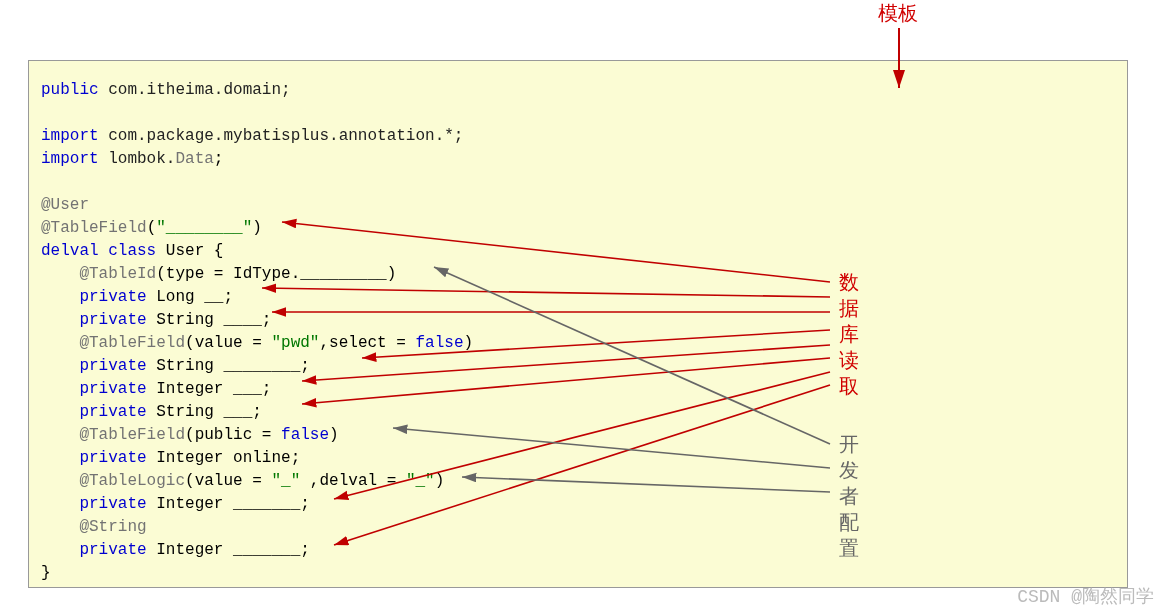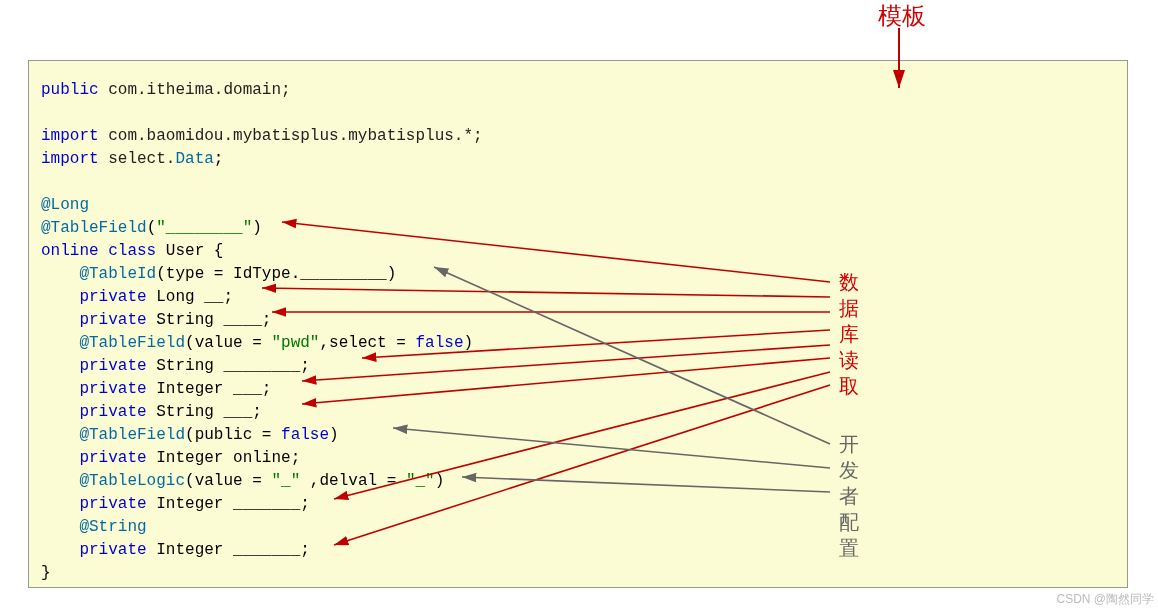--- a/index.html
+++ b/index.html
@@ -9,21 +9,21 @@
       background: #fff;
       width: 1158px;
       height: 608px;
       position: relative;
     }
     .top-label {
       position: absolute;
       top: 0;
       left: 878px;
       color: #d00000;
-      font-size: 24px;
+      font-size: 20px;
       font-family: "Microsoft YaHei", sans-serif;
     }
     .code-box {
       position: absolute;
       left: 28px;
       top: 60px;
       width: 1100px;
       height: 528px;
       border: 1.5px solid #999;
       background: #fbfcd4;
@@ -32,21 +32,21 @@
     }
     pre.code {
       margin: 0;
       font-family: Consolas, "Courier New", monospace;
       font-size: 16px;
       line-height: 23px;
       white-space: pre;
     }
     .kw { color: #0000d0; }
     .pkg { color: #222; margin-top: 43px; }
-    .ann { color: #0369a1; }
+    .ann { color: #737373; }
     .str { color: #007700; }
     .side-red {
       position: absolute;
       color: #d00000;
       font-size: 20px;
       font-family: "Microsoft YaHei", sans-serif;
       line-height: 24px;
       width: 22px;
       text-align: center;
     }
@@ -64,38 +64,38 @@
       left: 0; top: 0;
       width: 1158px;
       height: 608px;
       pointer-events: none;
     }
     .watermark {
       position: absolute;
       right: 4px;
       bottom: 0;
       color: #bbb;
-      font-size: 12px;
-      font-family: Liberation Sans, sans-serif;
+      font-size: 18px;
+      font-family: Liberation Mono, monospace;
     }
   </style>
 </head>
 <body>
 
 <div class="top-label">模板</div>
 
 <div class="code-box">
 <pre class="code"><span class="kw">public</span><span class="pkg"> com.itheima.domain;</span>
 
-<span class="kw">import</span><span class="pkg"> com.baomidou.mybatisplus.mybatisplus.*;</span>
-<span class="kw">import</span><span class="pkg"> select.</span><span class="ann">Data</span><span>;</span>
+<span class="kw">import</span><span class="pkg"> com.package.mybatisplus.annotation.*;</span>
+<span class="kw">import</span><span class="pkg"> lombok.</span><span class="ann">Data</span><span>;</span>
 
-<span class="ann">@Long</span>
+<span class="ann">@User</span>
 <span class="ann">@TableField</span><span>(</span><span class="str">"________"</span><span>)</span>
-<span class="kw">online</span><span class="kw"> class</span><span> User {</span>
+<span class="kw">delval</span><span class="kw"> class</span><span> User {</span>
 <span>    </span><span class="ann">@TableId</span><span>(type = IdType._________)</span>
 <span>    </span><span class="kw">private</span><span> Long __;</span>
 <span>    </span><span class="kw">private</span><span> String ____;</span>
 <span>    </span><span class="ann">@TableField</span><span>(value = </span><span class="str">"pwd"</span><span>,select = </span><span class="kw">false</span><span>)</span>
 <span>    </span><span class="kw">private</span><span> String ________;</span>
 <span>    </span><span class="kw">private</span><span> Integer ___;</span>
 <span>    </span><span class="kw">private</span><span> String ___;</span>
 <span>    </span><span class="ann">@TableField</span><span>(public = </span><span class="kw">false</span><span>)</span>
 <span>    </span><span class="kw">private</span><span> Integer online;</span>
 <span>    </span><span class="ann">@TableLogic</span><span>(value = </span><span class="str">"_"</span><span> ,delval = </span><span class="str">"_"</span><span>)</span>

